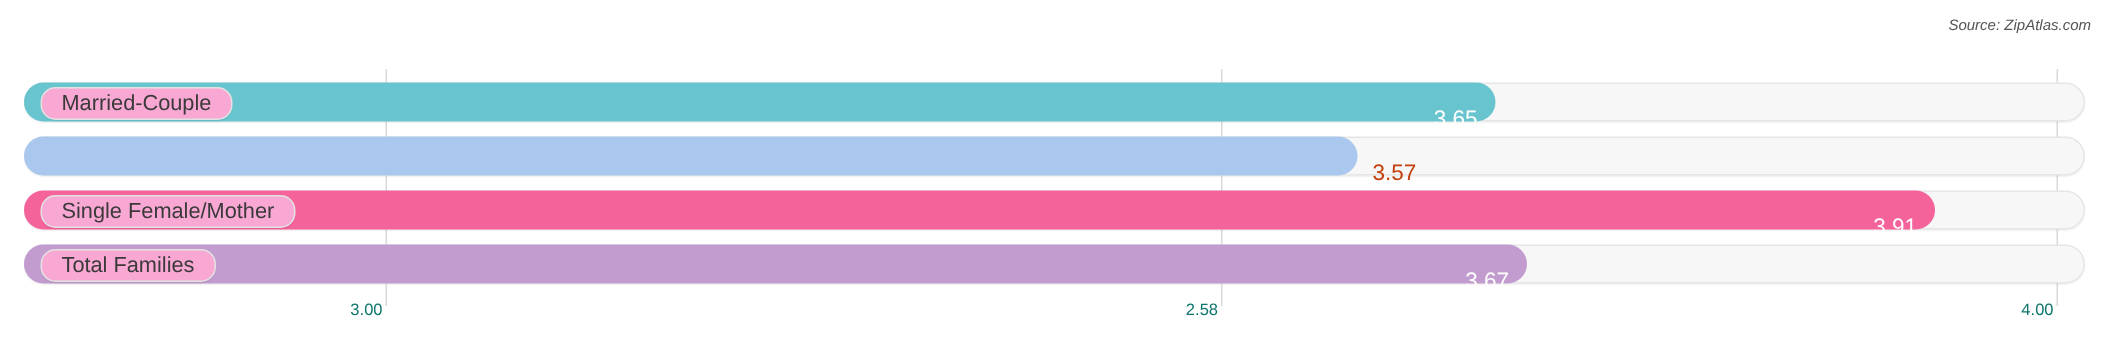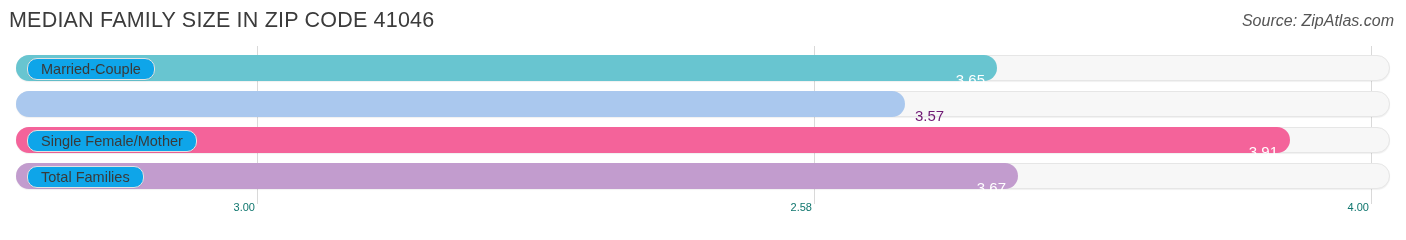--- a/index.html
+++ b/index.html
@@ -30,21 +30,21 @@
     font-size: 21.5px;
     letter-spacing: 0.2px;
     color: #3b3b3b;
     font-weight: 400;
     white-space: nowrap;
   }
   .source-note {
     position: absolute;
     right: 12px;
     top: 12px;
-    font-size: 16px;
+    font-size: 10px;
     font-style: italic;
     color: #555555;
     white-space: nowrap;
   }
 
   
   .plot {
     position: absolute;
     left: 0;
     top: 46px;
@@ -108,21 +108,21 @@
   }
 
   
   .label-pill {
     position: absolute;
     left: 11px;
     top: 3px;
     height: 20px;
     line-height: 20px;
     padding: 0 13px;
-    background: #0ea5e9;
+    background: #f9a8d4;
     border: 1px solid #e2e2e2;
     border-radius: 10px;
     font-size: 14.5px;
     color: #3a3a3a;
     white-space: nowrap;
     box-shadow: 0 1px 1px rgba(0,0,0,0.05);
   }
 
   
   .value-label {
@@ -132,21 +132,21 @@
     line-height: 26px;
     font-size: 15px;
     white-space: nowrap;
   }
   .value-label.inside {
     color: #ffffff;
     transform: translateX(-100%);
     padding-right: 12px;
   }
   .value-label.outside {
-    color: #701a75;
+    color: #c2410c;
     padding-left: 10px;
   }
 
   
   .axis {
     position: absolute;
     left: 0;
     top: 196px;
     width: 1406px;
     height: 37px;
@@ -158,21 +158,20 @@
     color: #0f766e;
     transform: translateX(-100%);
     white-space: nowrap;
     padding-right: 4px;
   }
 </style>
 </head>
 <body>
 
 <div class="header">
-  <div class="chart-title">MEDIAN FAMILY SIZE IN ZIP CODE 41046</div>
   <div class="source-note">Source: ZipAtlas.com</div>
 </div>
 
 <div class="plot">
   <div class="gridlines">
       <div class="gridline" style="left: 257px;"></div>
       <div class="gridline" style="left: 814px;"></div>
       <div class="gridline" style="left: 1371px;"></div>
     </div>
   <div class="rows">

